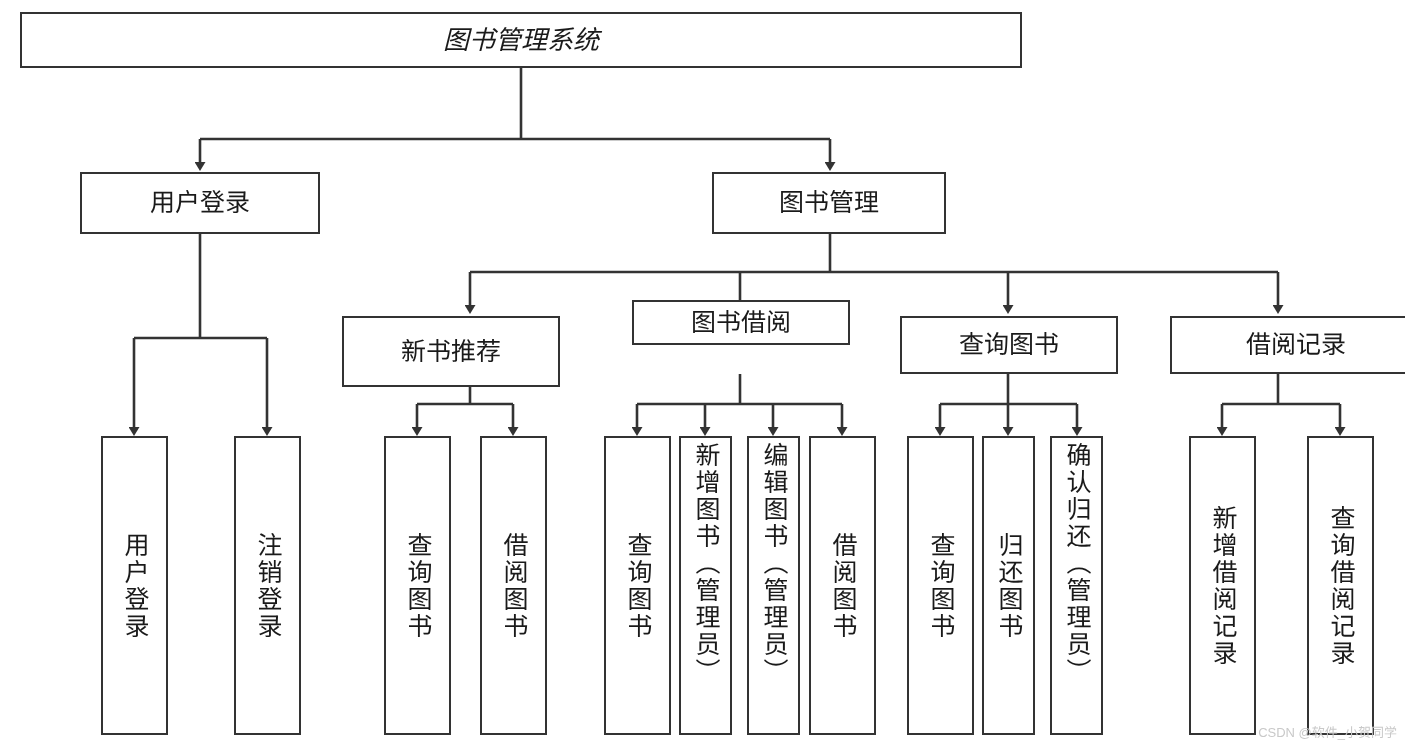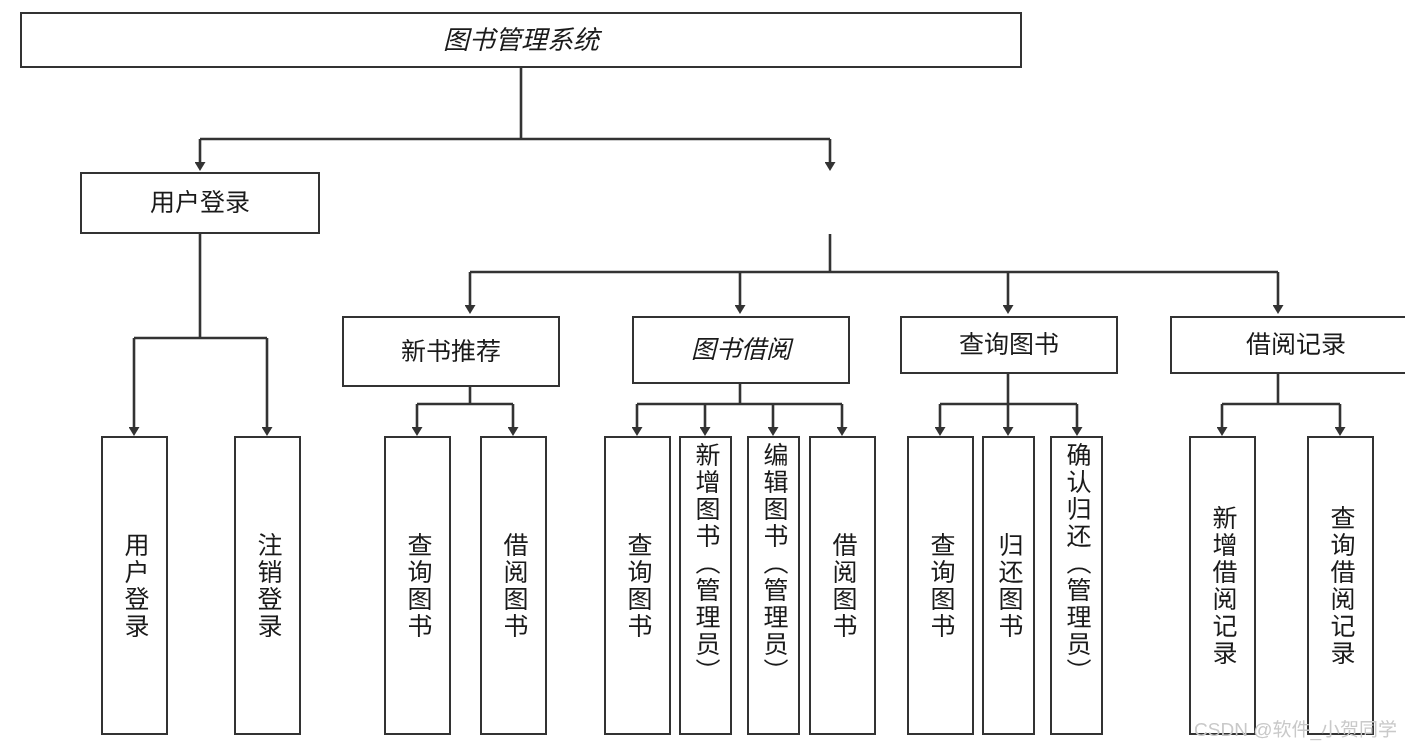--- a/index.html
+++ b/index.html
@@ -66,21 +66,21 @@
   }
   
   .node.vert.centered {
     align-items: center;
     padding-top: 0;
   }
   #watermark {
     position: absolute;
     right: 8px;
     bottom: 6px;
-    font-size: 19px;
+    font-size: 13px;
     color: #c9c9c9;
     white-space: nowrap;
     z-index: 5;
     font-family: "Liberation Sans", "DejaVu Sans", sans-serif;
   }
 </style>
 </head>
 <body>
 
 <div id="canvas">
@@ -135,25 +135,28 @@
     </g>
   </svg>
 
   <div class="node horiz root" style="left:20px; top:12px; width:1002px; height:56px;">
     <span class="label">图书管理系统</span>
   </div>
 
   <div class="node horiz" style="left:80px; top:172px; width:240px; height:62px;">
     <span class="label">用户登录</span>
   </div>
+  <div class="node horiz" style="left:712px; top:172px; width:234px; height:62px;">
+    <span class="label">图书管理</span>
+  </div>
 
   <div class="node horiz" style="left:342px; top:316px; width:218px; height:71px;">
     <span class="label">新书推荐</span>
   </div>
-  <div class="node horiz" style="left:632px; top:316px; width:218px; height:68px;font-style:italic;">
+  <div class="node horiz" style="left:632px; top:300px; width:218px; height:45px;">
     <span class="label">图书借阅</span>
   </div>
   <div class="node horiz" style="left:900px; top:316px; width:218px; height:58px;">
     <span class="label">查询图书</span>
   </div>
   <div class="node horiz" style="left:1170px; top:316px; width:252px; height:58px;">
     <span class="label">借阅记录</span>
   </div>
 
   <div class="node vert centered" style="left:101px; top:436px; width:67px; height:299px;">

